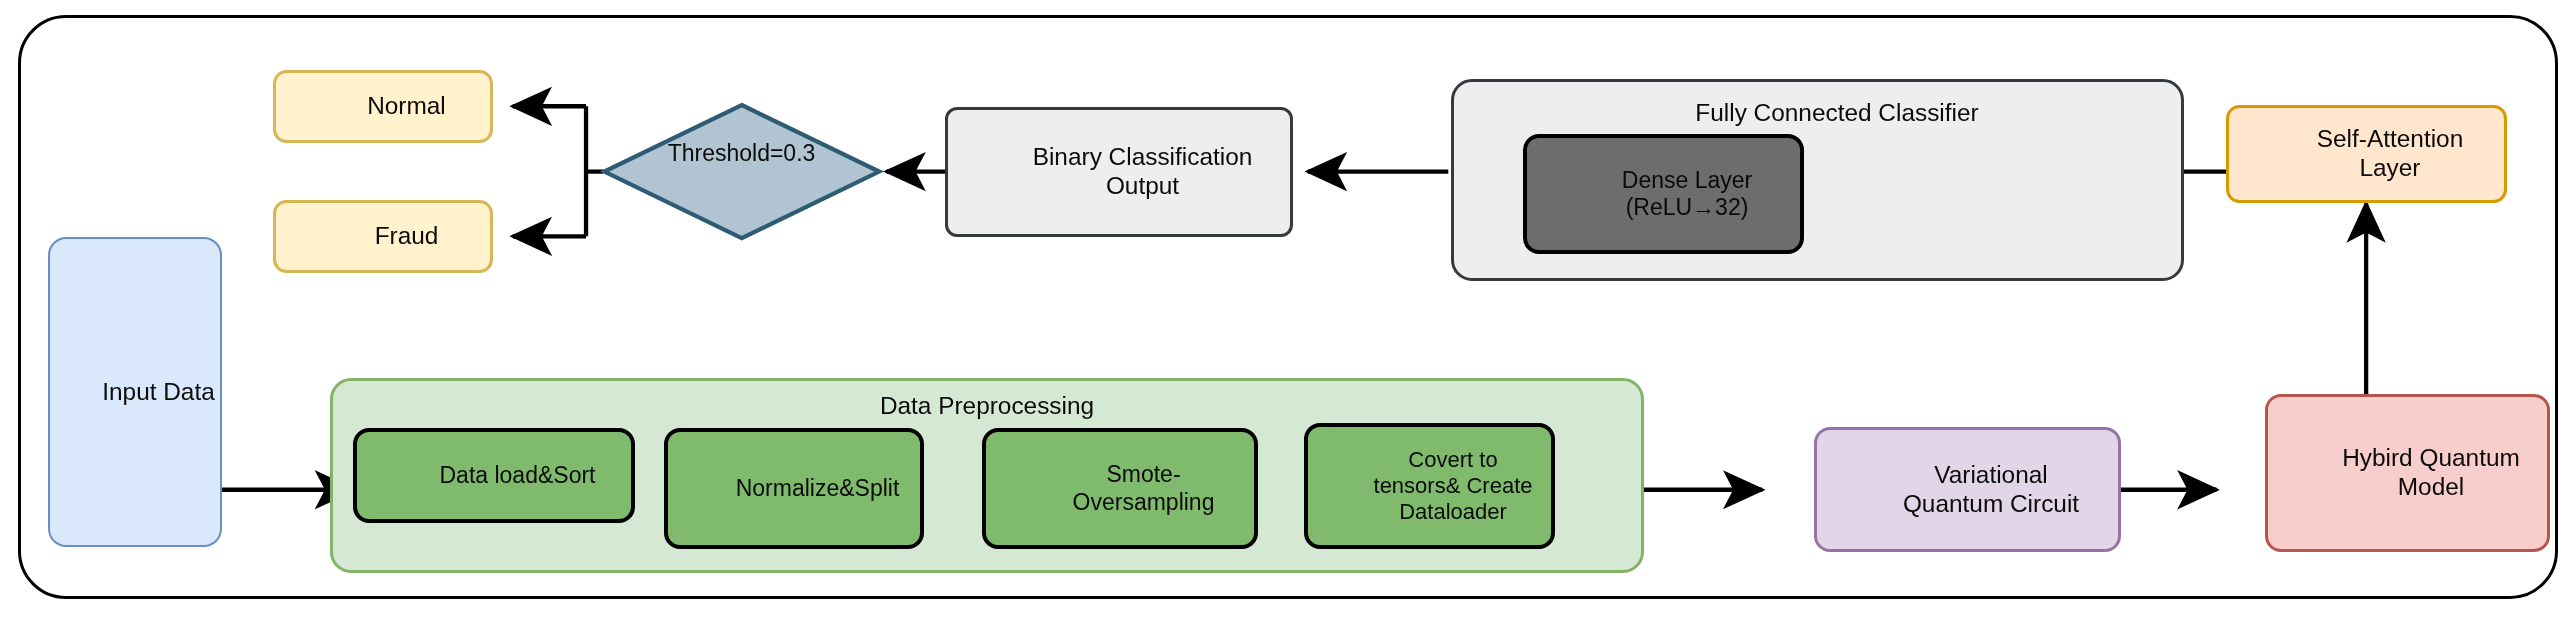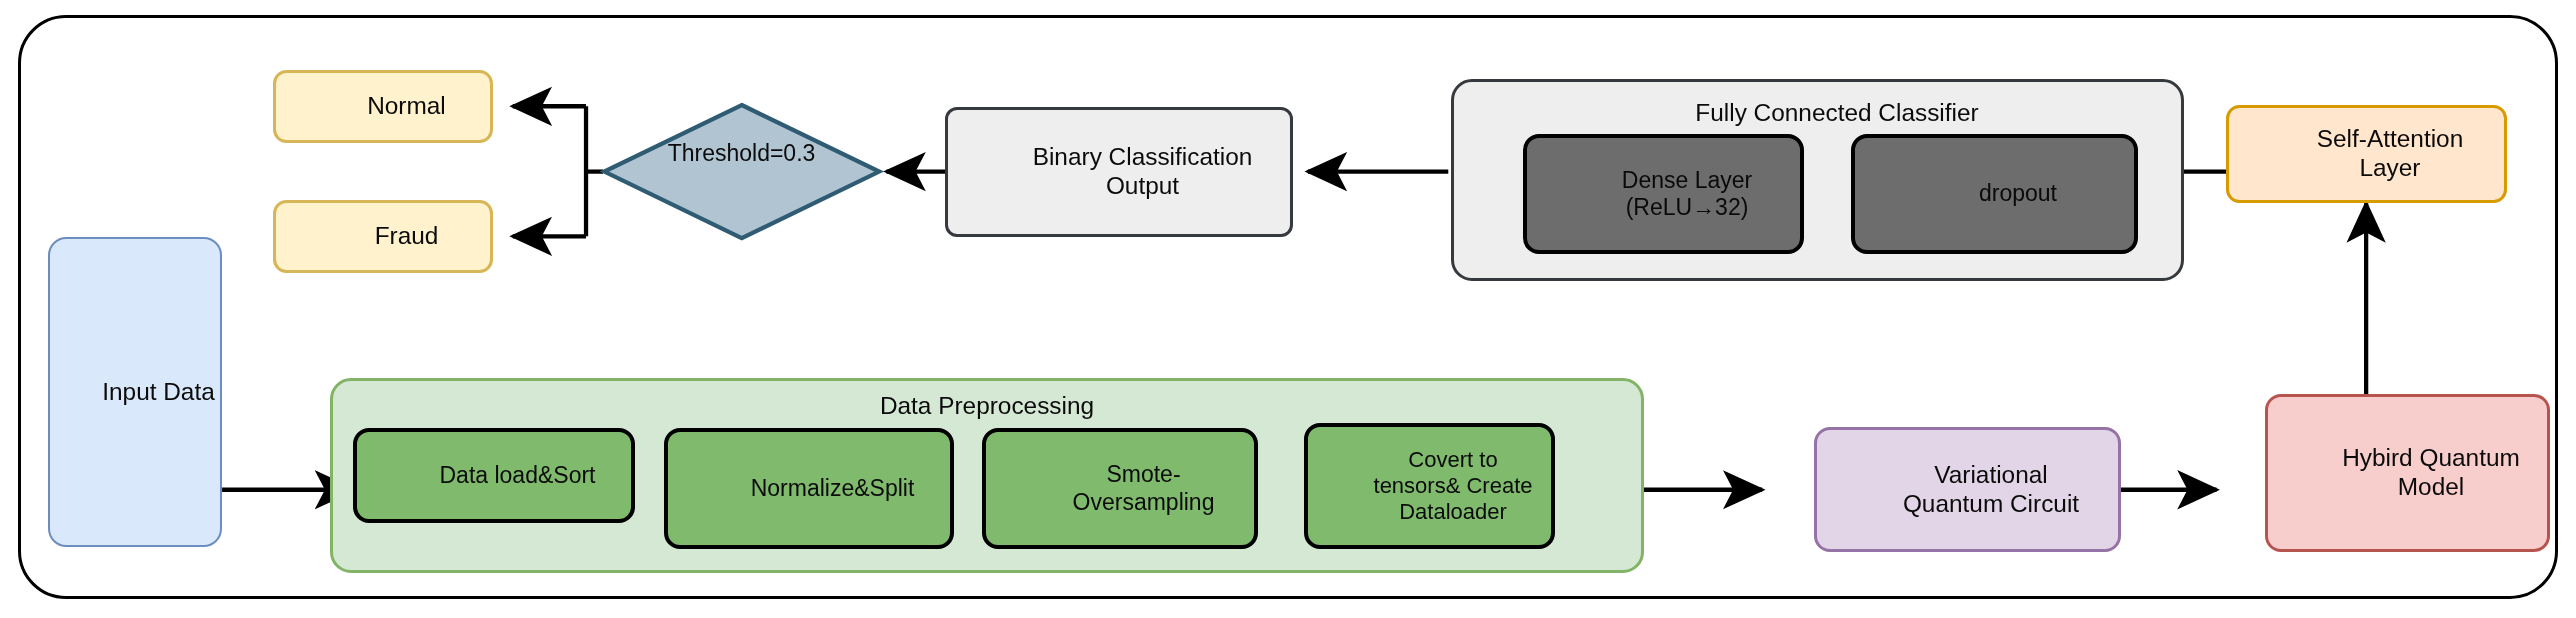--- a/index.html
+++ b/index.html
@@ -189,38 +189,35 @@
 
   <div class="n-grouplight" style="position:absolute; left:1451px; top:79px; width:727px; height:196px;">
     <div class="group-title" style="top:17px; font-size:24.4px;padding-left:39px;">Fully Connected Classifier</div>
   </div>
 
   <div class="node n-darkgrey" style="left:1523px; top:134px; width:281px; height:120px; font-size:23px;">
     <span>Dense Layer
 (ReLU→32)</span>
   </div>
 
-  <div class="node n-darkgrey" style="left:1851px; top:134px; width:287px; height:120px; font-size:23px;">
-    <span>dropout</span>
-  </div>
 
   <div class="node n-orange" style="left:2226px; top:105px; width:281px; height:98px; font-size:24.4px;">
     <span>Self-Attention
 Layer</span>
   </div>
 
   <div class="n-greengroup" style="position:absolute; left:330px; top:378px; width:1308px; height:189px;">
     <div class="group-title" style="top:11px; font-size:24.4px;">Data Preprocessing</div>
   </div>
 
   <div class="node n-green" style="left:353px; top:428px; width:282px; height:95px; font-size:23px;">
     <span>Data load&amp;Sort</span>
   </div>
 
-  <div class="node n-green" style="left:664px; top:428px; width:290px; height:121px; font-size:23px;">
+  <div class="node n-green" style="left:664px; top:428px; width:260px; height:121px; font-size:23px;">
     <span>Normalize&amp;Split</span>
   </div>
 
   <div class="node n-green" style="left:982px; top:428px; width:276px; height:121px; font-size:23px;">
     <span>Smote-
 Oversampling</span>
   </div>
 
   <div class="node n-green" style="left:1304px; top:423px; width:251px; height:126px; font-size:22px;">
     <span>Covert to

